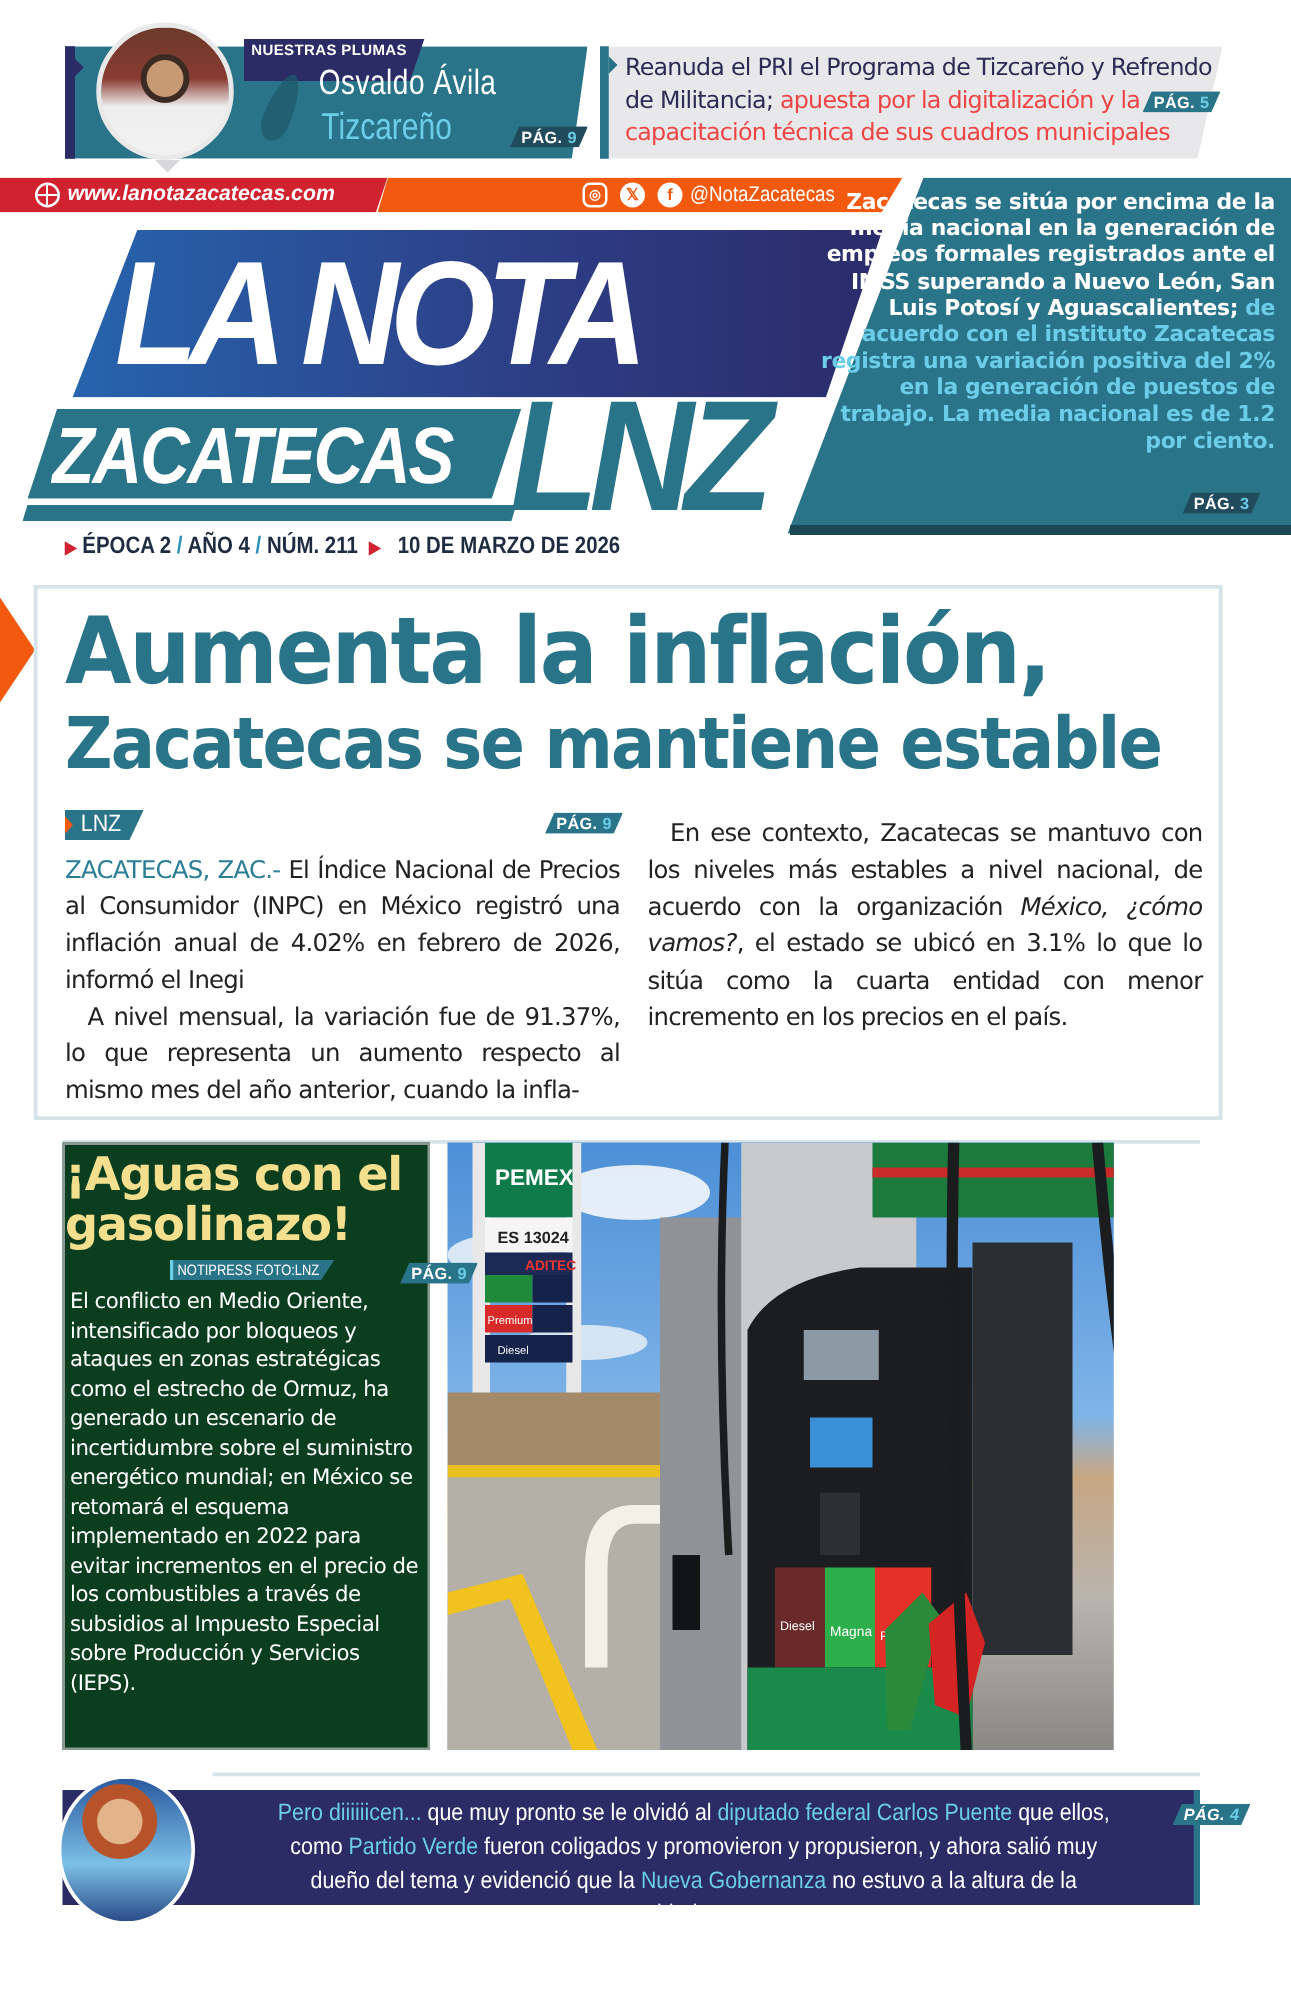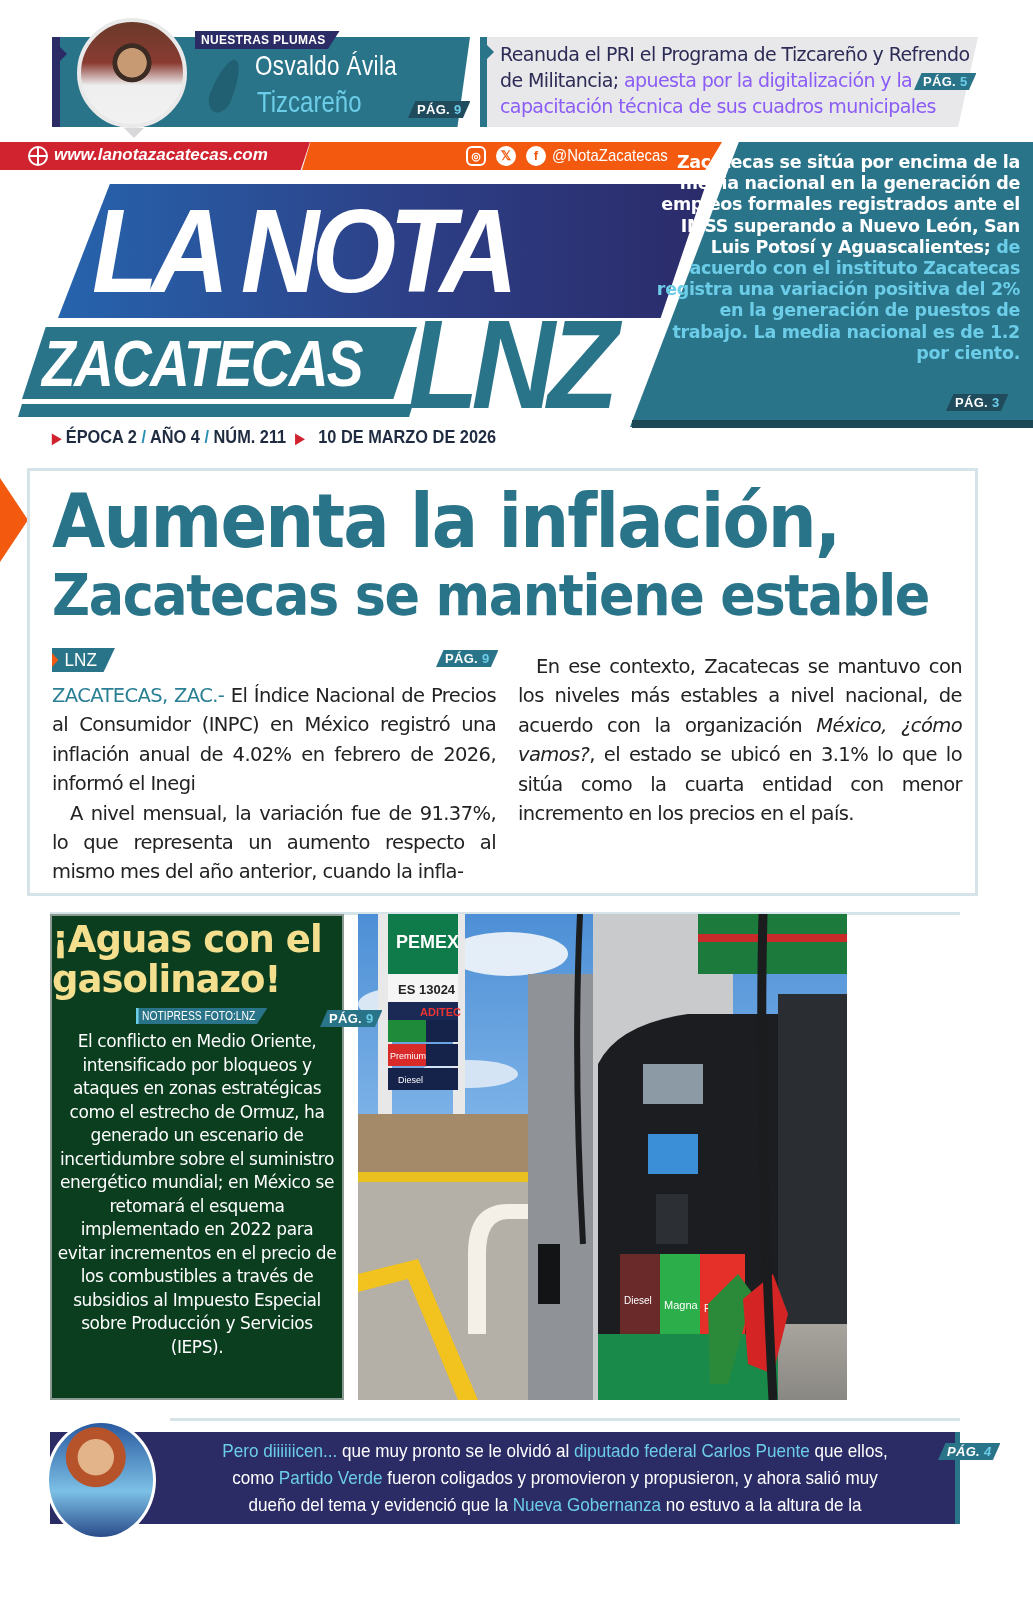--- a/index.html
+++ b/index.html
@@ -28,21 +28,21 @@
     background: radial-gradient(circle at 50% 40%, #c79a74 0 18%, #3b2b22 19% 24%, transparent 25%),
                 linear-gradient(180deg, #6a3a2a 0%, #8a3b32 40%, #eeeeee 62%, #f2f2f2 100%);
     border: 4px solid #e9e9ea;
   }
   .avatar-pointer {
     left: 124px; top: 128px; border-left: 10px solid transparent; border-right: 10px solid transparent;
     border-top: 10px solid #d8d8da;
   }
   .np-badge {
     left: 195px; top: 31px; background: #2b2b66; color: #fff;
-    font: bold 12px "Liberation Sans", sans-serif; padding: 2px 14px 2px 6px;
+    font: bold 12px "Liberation Sans", sans-serif; padding: 2px 14px 18px 6px;
     clip-path: polygon(0 0, 100% 0, 92% 100%, 0 100%); letter-spacing: .3px;
   }
   .feather {
     left: 214px; top: 58px; width: 22px; height: 56px; border-radius: 50% 50% 50% 50% / 70% 70% 30% 30%;
     background: #1f5a6c; transform: rotate(22deg); opacity: .75;
   }
   .col-name1 {
     left: 255px; top: 50px; color: #fff; font: 28px "Liberation Sans", sans-serif;
     transform: scaleX(.8); transform-origin: left; letter-spacing: .5px;
   }
@@ -63,21 +63,21 @@
   .teaser-bar { left: 480px; top: 37px; width: 7px; height: 90px; background: #2a7489; }
   .teaser-bar::after {
     content: ""; position: absolute; left: 7px; top: 8px;
     border-top: 7px solid transparent; border-bottom: 7px solid transparent;
     border-left: 7px solid #2a7489;
   }
   .teaser-text {
     left: 500px; top: 41px; width: 470px; font: 19px "DejaVu Sans", sans-serif;
     line-height: 26px; color: #2b2b55; letter-spacing: -.6px;
   }
-  .teaser-text .hl { color: #8b5cf6; }
+  .teaser-text .hl { color: #ef4444; }
 
   
   .web-red {
     left: 0; top: 142px; width: 310px; height: 28px; background: #d1232f;
     clip-path: polygon(0 0, 100% 0, 97% 100%, 0 100%);
   }
   .web-orange {
     left: 302px; top: 142px; width: 420px; height: 28px; background: #f35a0f;
     clip-path: polygon(2% 0, 100% 0, 96% 100%, 0 100%);
   }
@@ -189,25 +189,25 @@
     left: 52px; top: 920px; width: 290px; text-align: left; color: #f3df8e;
     font: bold 37px "DejaVu Sans", sans-serif; line-height: 40px; letter-spacing: -1px;
   }
   .side-credit {
     left: 136px; top: 1008px; background: #2a7489; color: #fff; font: 12px "Liberation Sans", sans-serif;
     padding: 1px 14px 1px 4px; border-left: 3px solid #6ccde8;
     clip-path: polygon(0 0, 100% 0, 92% 100%, 0 100%); transform: scaleX(.86); transform-origin: left;
   }
   .side-pag { left: 320px; top: 1008px; z-index: 3; }
   .side-text {
-    left: 56px; top: 1030px; width: 282px; text-align: center; color: #fff;
+    left: 56px; top: 1030px; width: 282px; color: #fff;
     font: 17px "DejaVu Sans", sans-serif; line-height: 23.5px; letter-spacing: -.4px;
   }
   .photo {
-    left: 358px; top: 914px; width: 489px; height: 486px; overflow: hidden;
+    left: 358px; top: 914px; width: 533px; height: 486px; overflow: hidden;
     background: linear-gradient(180deg, #4d8fd6 0%, #7fb4e8 45%, #c8a783 55%, #b9b4ad 75%, #8a8883 100%);
   }
 
   
   .bottom-line { left: 170px; top: 1418px; width: 790px; height: 3px; background: #d6e4ea; }
   .gossip-box {
     left: 50px; top: 1432px; width: 910px; height: 92px; background: #2b2b66;
     border-right: 5px solid #2a7489;
   }
   .gossip-avatar {

